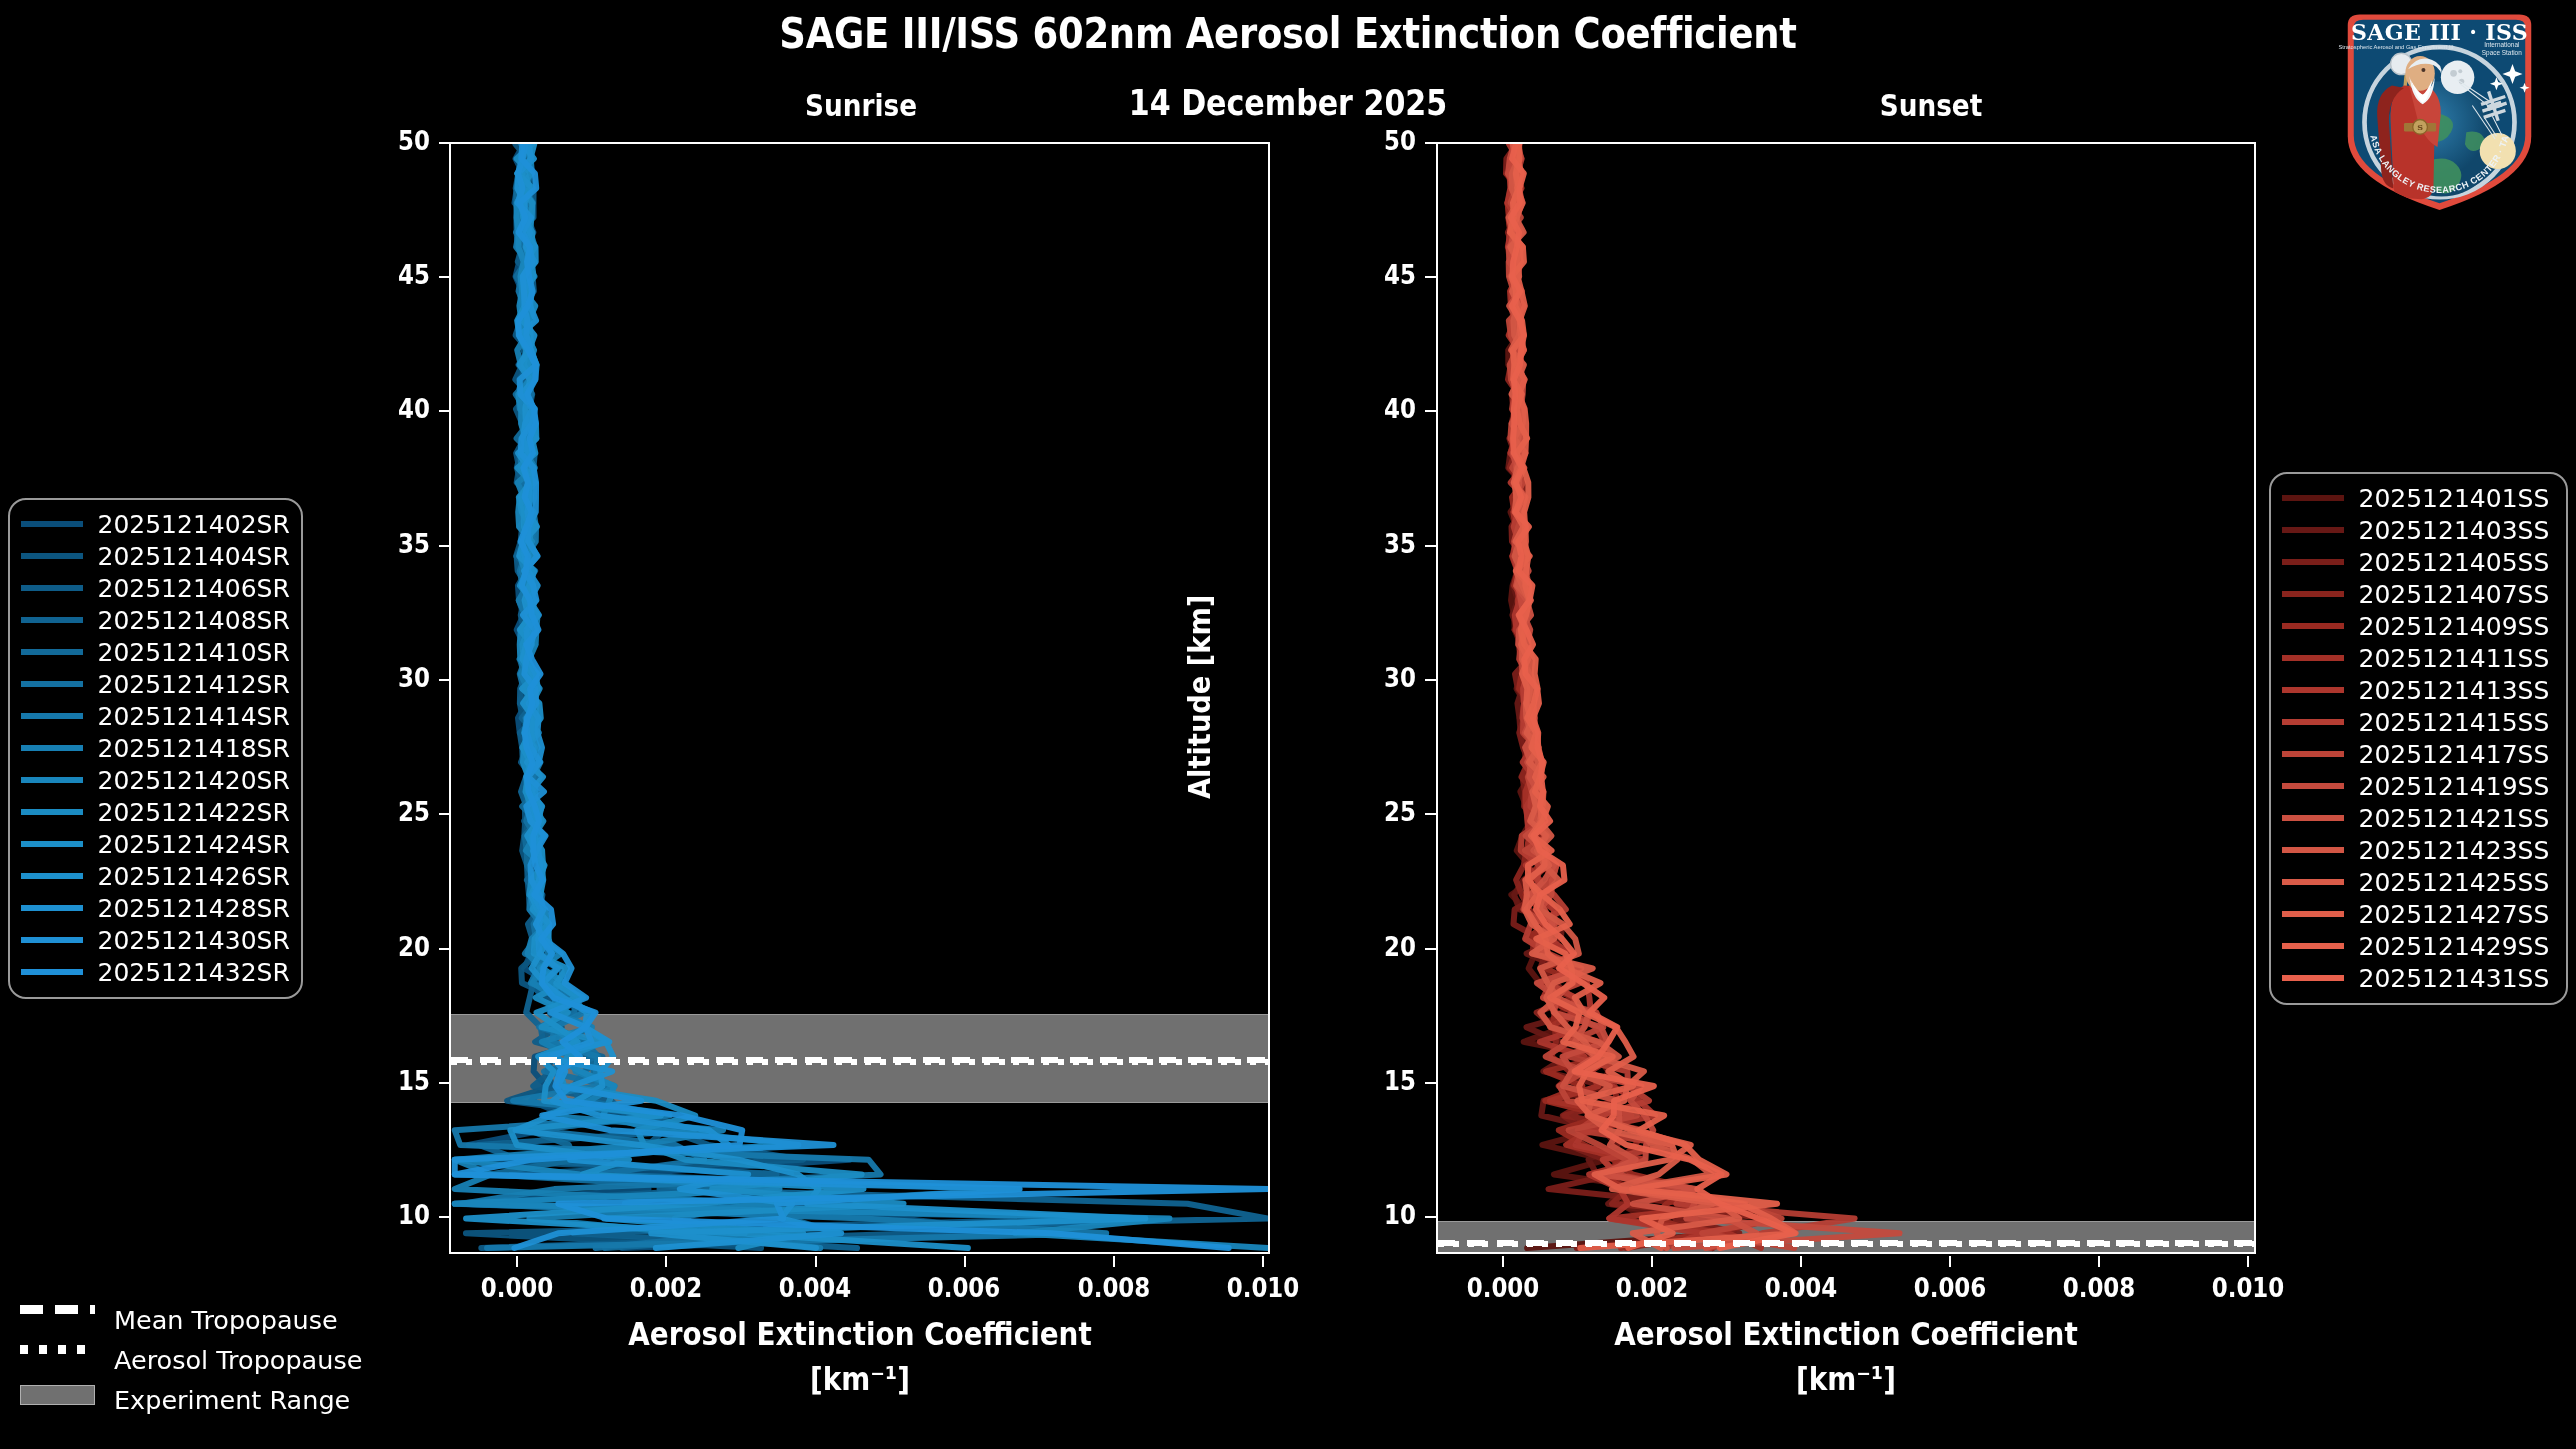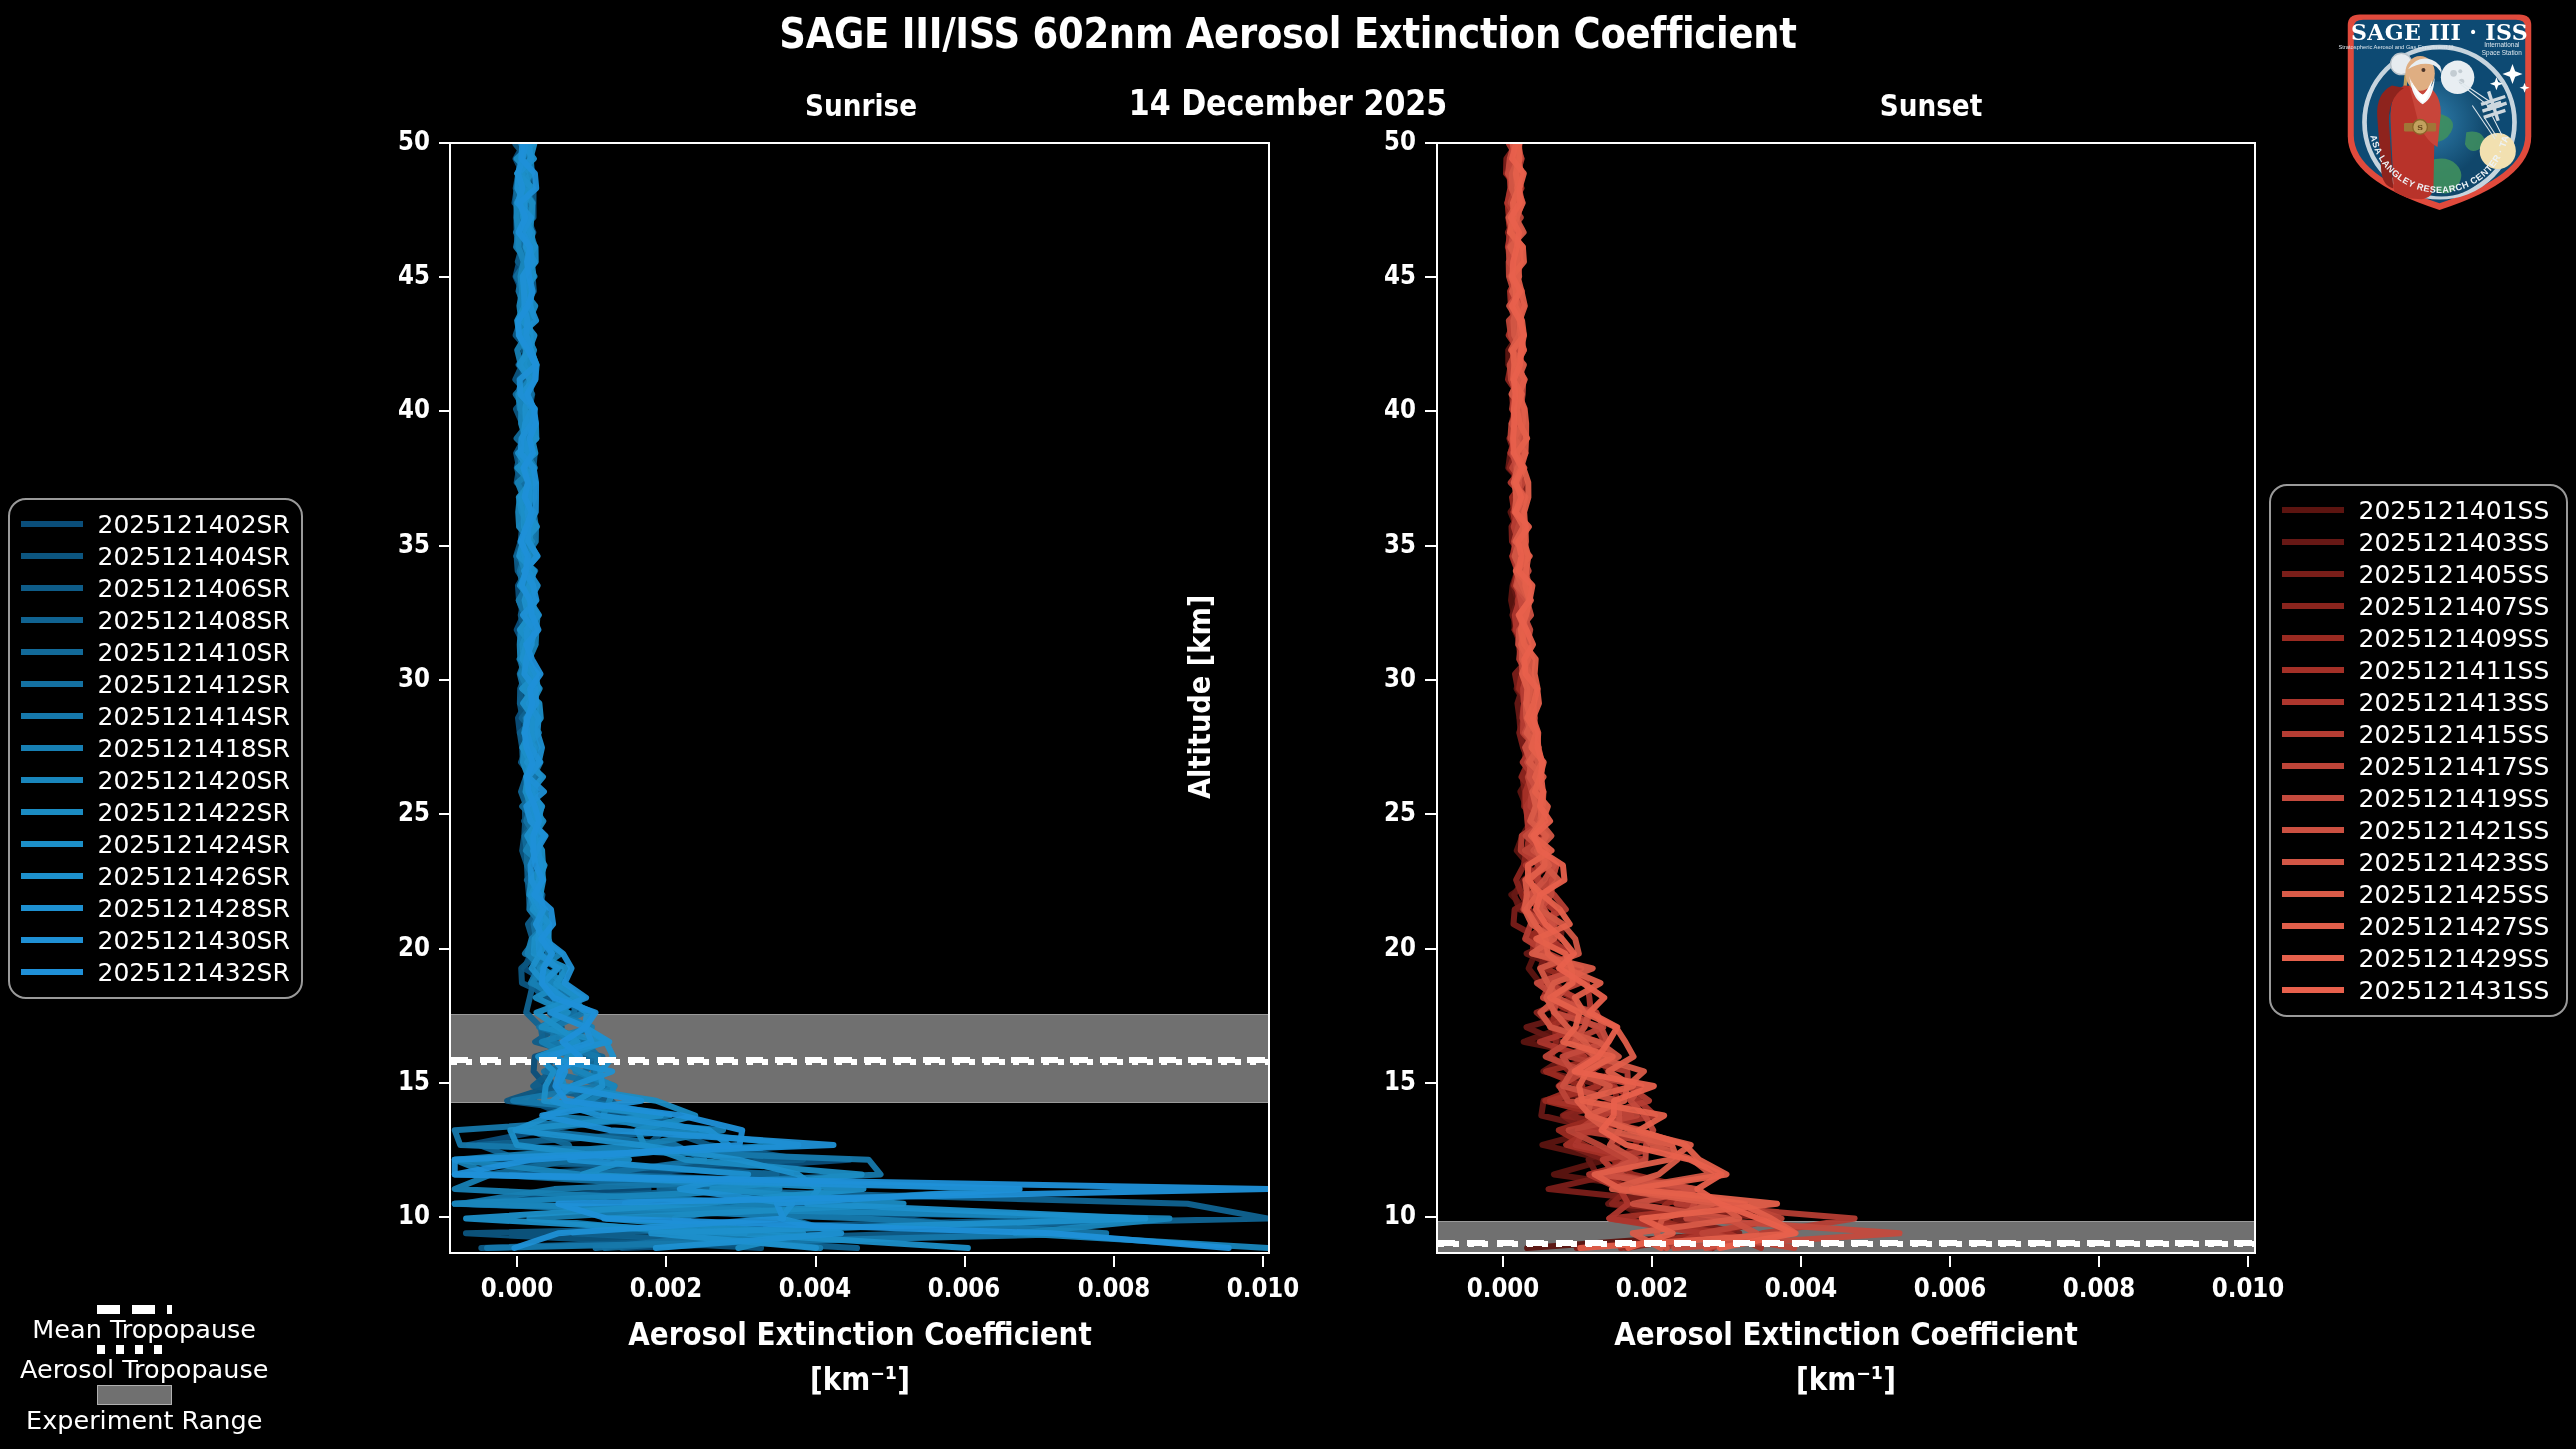--- a/index.html
+++ b/index.html
@@ -95,31 +95,31 @@
     font-size: 32px; font-weight: bold;
     transform: scaleX(0.87); transform-origin: center top;
   }
 
   
   .series-legend {
     position: absolute; border: 2px solid #9a9a9a; border-radius: 18px;
     background: #000; padding: 8px 10.7px 9.4px 10.7px;
   }
   #legend-sunrise { left: 8px; top: 498px; width: 295px; }
-  #legend-sunset  { left: 2269px; top: 484px; width: 299px; }
+  #legend-sunset  { left: 2269px; top: 472px; width: 299px; }
   .legend-row { display: flex; align-items: center; height: 32px; }
   .legend-swatch { width: 62px; height: 6px; flex: 0 0 auto; margin-right: 14.8px; }
   .legend-text {
     font-family: "DejaVu Sans", sans-serif;
     font-size: 25px; color: #fff; white-space: nowrap;
   }
 
   
   #legend-tropopause { position: absolute; left: 20px; top: 1305px; }
-  .trop-row { display: flex; align-items: center; height: 40px; flex-direction: column; }
+  .trop-row { display: flex; height: 40px; }
   .trop-key { width: 75px; height: 9.4px; flex: 0 0 auto; margin-right: 19px; }
   .key-dashed {
     background: repeating-linear-gradient(to right,
       #fff 0px, #fff 23px, transparent 23px, transparent 35px);
   }
   .key-dotted {
     background: repeating-linear-gradient(to right,
       #fff 0px, #fff 8px, transparent 8px, transparent 19px);
   }
   .key-band { background: #707070; border: 1.3px solid #b0b0b0; height: 20px; }

